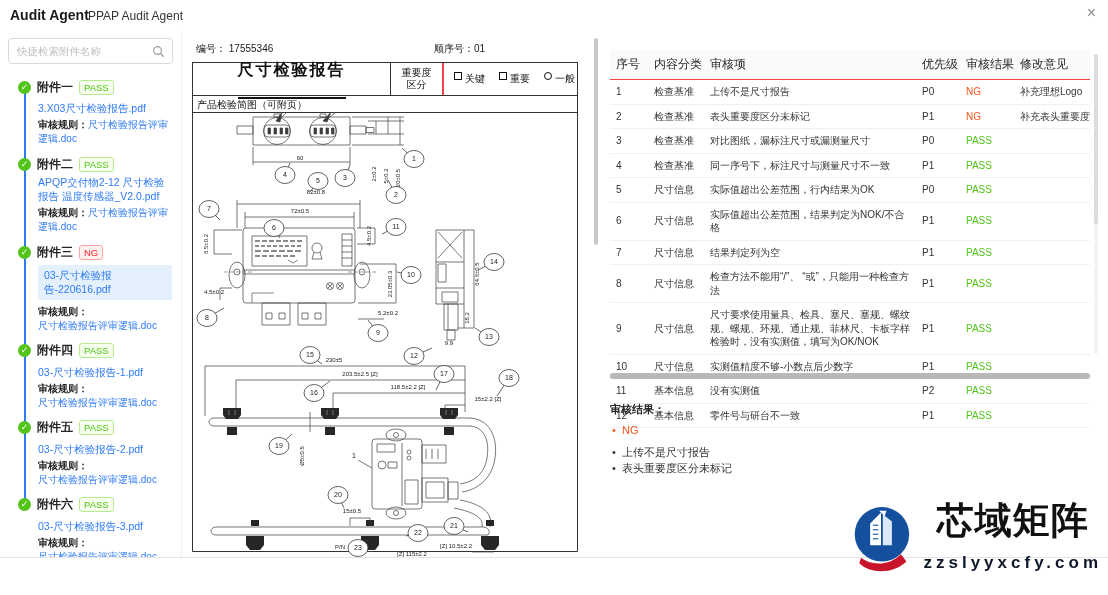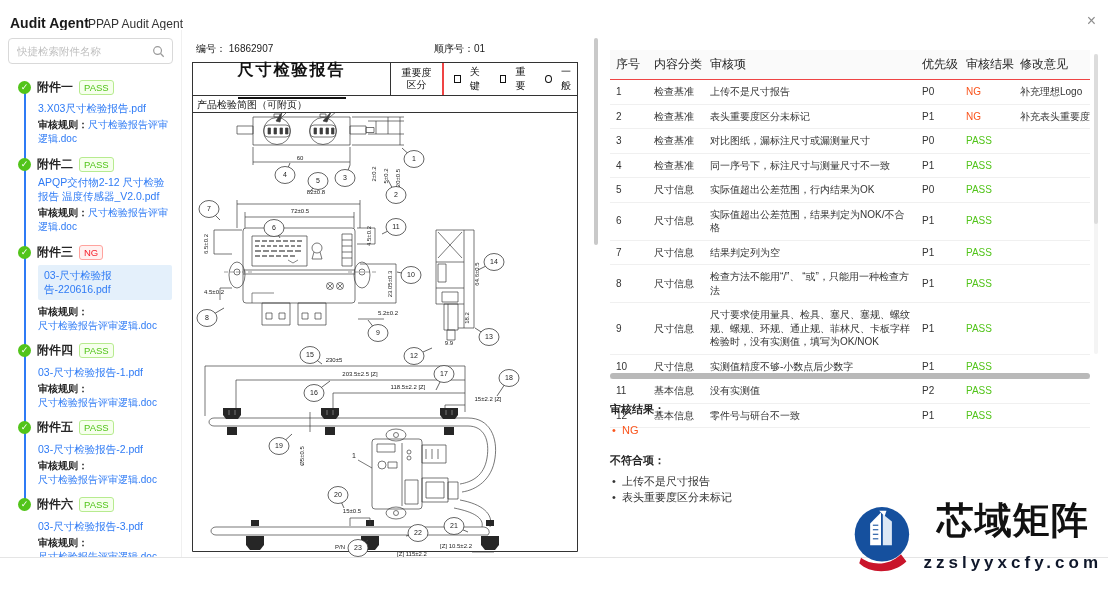--- a/index.html
+++ b/index.html
@@ -1,21 +1,21 @@
 <!DOCTYPE html>
 <html><head>
 <meta charset="utf-8">
 <style>
   * { box-sizing: border-box; margin: 0; padding: 0; }
   html,body { background:#fff; }
   body { font-family: "Liberation Sans", "DejaVu Sans", sans-serif; }
   #app { position:relative; width:1108px; height:595px; background:#fff; overflow:hidden; }
 
   
-  .hdr { position:absolute; top:8px; left:0; right:0; height:30px; background:#fff; }
+  .hdr { position:absolute; top:0; left:0; right:0; height:30px; background:#fff; }
   .app-title { position:absolute; left:10px; top:7px; font-size:14px; font-weight:bold; color:#1a1a1a; }
   .page-title { position:absolute; left:88px; top:9px; font-size:12px; color:#333; }
   .close-btn { position:absolute; right:12px; top:5px; font-size:16px; color:#8c8c8c; cursor:pointer; background:none; border:none; line-height:1; }
 
   
   .sidebar { position:absolute; left:0; top:30px; width:182px; height:527px; border-right:1px solid #f0f0f0; overflow:hidden; background:#fff; }
   .search-box { position:relative; margin:8px 8px 10px 8px; height:26px; border:1px solid #d9d9d9; border-radius:4px; background:#fff; }
   .search-box input { width:100%; height:100%; border:none; outline:none; background:transparent; padding:0 24px 0 8px; font-size:10.5px; color:#333; font-family:inherit; }
   .search-box input::placeholder { color:#bfbfbf; }
   .search-ic { position:absolute; right:7px; top:6px; width:13px; height:13px; }
@@ -40,21 +40,21 @@
   .docpanel { position:absolute; left:182px; top:30px; width:418px; height:527px; background:#fff; overflow:hidden; }
   .doc-meta { position:absolute; top:12px; left:14px; right:22px; font-size:10px; color:#1a1a1a; }
   .doc-no { position:absolute; left:0; top:0; }
   .seq-no { position:absolute; left:238px; top:0; }
   .page-box { position:absolute; left:10px; top:32px; width:386px; border:1px solid #333; border-bottom:none; }
   .title-row { display:flex; height:33px; border-bottom:1px solid #333; }
   .cell-title { width:198px; border-right:1px solid #333; display:flex; align-items:center; justify-content:center; }
   .doc-title { font-size:16px; font-weight:bold; letter-spacing:2px; color:#111; border-bottom:2px solid #111; padding-bottom:16px; }
   .cell-imp { width:53px; border-right:2px solid #ef4444; display:flex; flex-direction:column; align-items:center; justify-content:center; font-size:10px; color:#111; line-height:1.25; }
   .cell-chk { flex:1; display:flex; align-items:center; gap:14px; padding-left:10px; font-size:10px; color:#111; }
-  .opt { display:flex; align-items:center; gap:9px; }
+  .opt { display:flex; align-items:flex-start; gap:3px; }
   .cb { width:8px; height:8px; border:1px solid #111; display:inline-block; }
   .rb { width:8px; height:8px; border:1px solid #111; border-radius:50%; display:inline-block; }
   .sketch-row { height:17px; border-bottom:1px solid #333; font-size:10px; color:#111; padding:2px 4px; }
   .drawing { position:absolute; left:10px; top:82px; width:386px; height:448px; }
   .doc-vscroll { position:absolute; right:2px; top:8px; width:4px; height:207px; background:#c9c9c9; border-radius:2px; }
 
   
   .rpanel { position:absolute; left:600px; top:30px; width:508px; height:527px; background:#fff; }
   table.audit { border-collapse:collapse; table-layout:fixed; width:480px; margin:20px 0 0 10px; font-size:10px; color:#333; }
   table.audit th { background:#fafafa; font-weight:normal; text-align:left; padding:6px 6px; font-size:12px; color:#262626; border-bottom:1px solid #ef4444; white-space:nowrap; overflow:hidden; }
@@ -191,21 +191,21 @@
               <a class="rule-doc">尺寸检验报告评审逻辑.doc</a>
       </div>
     </div>
   </div>
 
 </div>
   </div>
 
   <div class="docpanel">
     <div class="doc-meta">
-      <span class="doc-no">编号：  16862907</span>
+      <span class="doc-no">编号：  17555346</span>
       <span class="seq-no">顺序号：01</span>
     </div>
     <div class="page-box">
       <div class="title-row">
         <div class="cell-title">
             <span class="doc-title">尺寸检验报告</span>
           </div>
         <div class="cell-imp">
           <span>重要度</span>
           <span>区分</span>
@@ -649,21 +649,20 @@
     </table>
     <div class="hscroll"></div>
     <div class="tbl-vscroll">
         <i></i>
       </div>
     <div class="summary">
       <div class="sum-label">审核结果：</div>
       <ul class="sum-ul">
         <li class="ng-val">NG</li>
       </ul>
-      <div class="sum-label">不符合项：</div>
       <ul class="sum-ul" id="nc-list">
   <li>上传不是尺寸报告</li>
 
   <li>表头重要度区分未标记</li>
 </ul>
     </div>
   </div>
 
   <div class="bottom-line"></div>
 

